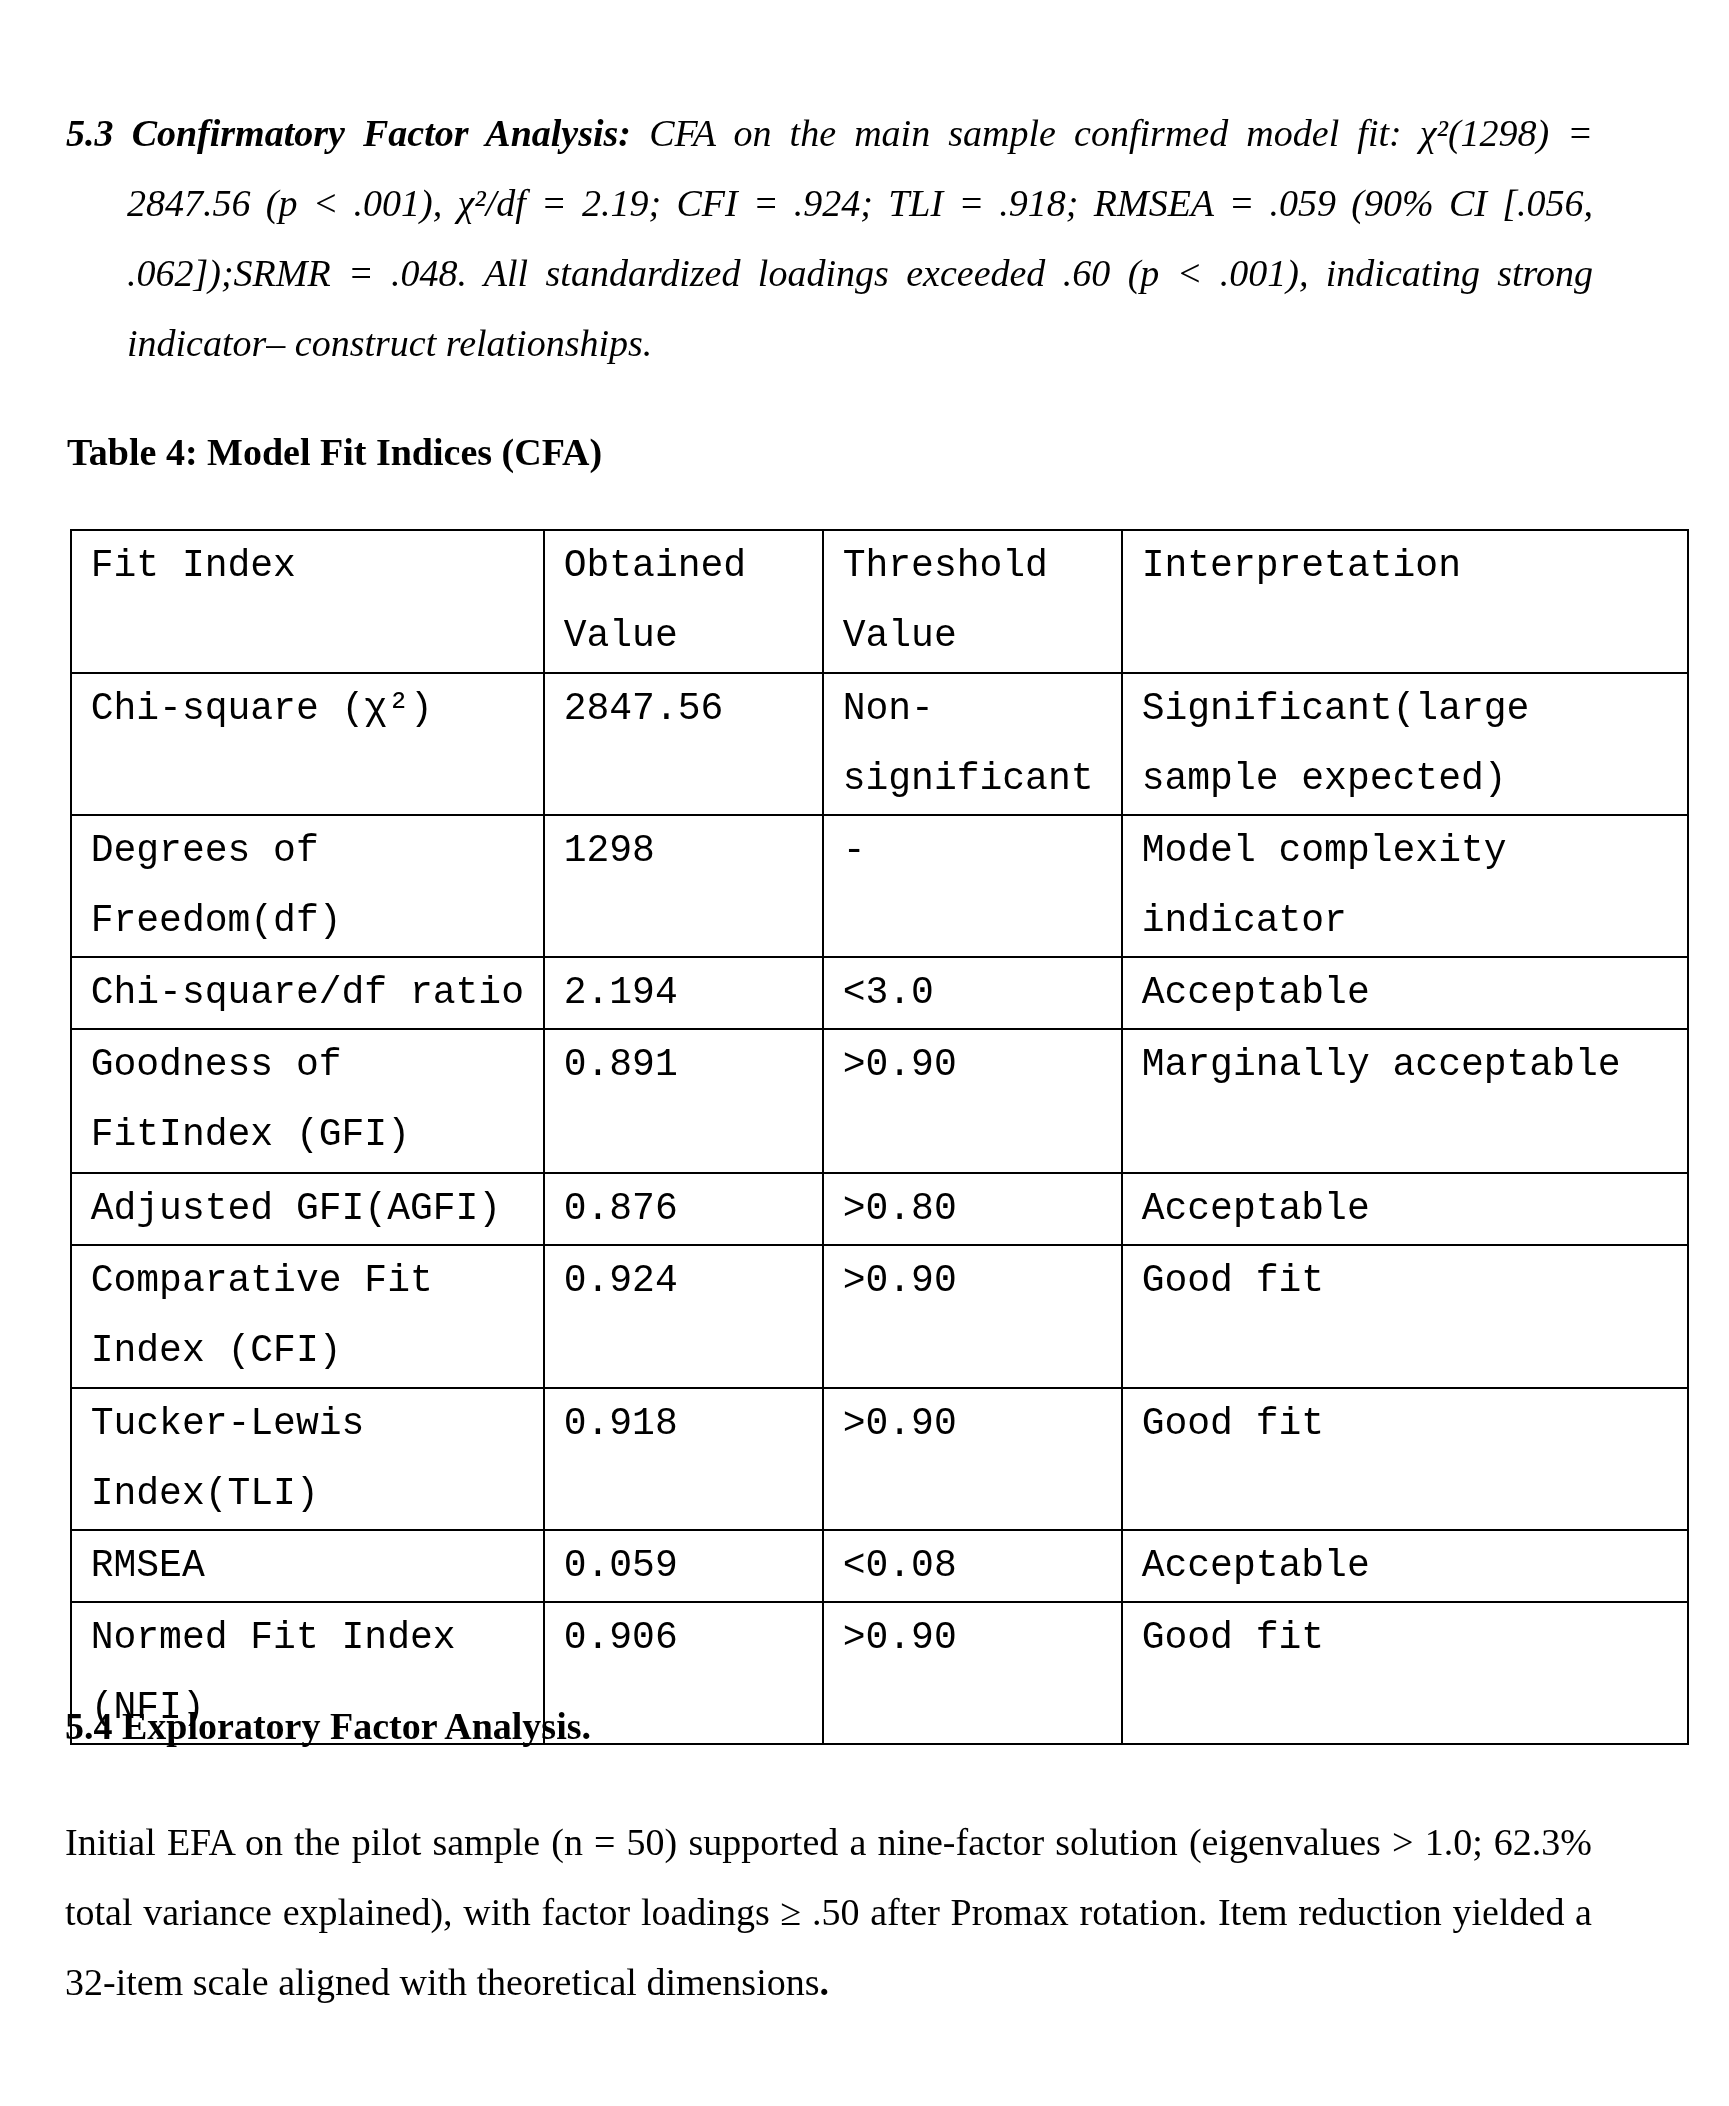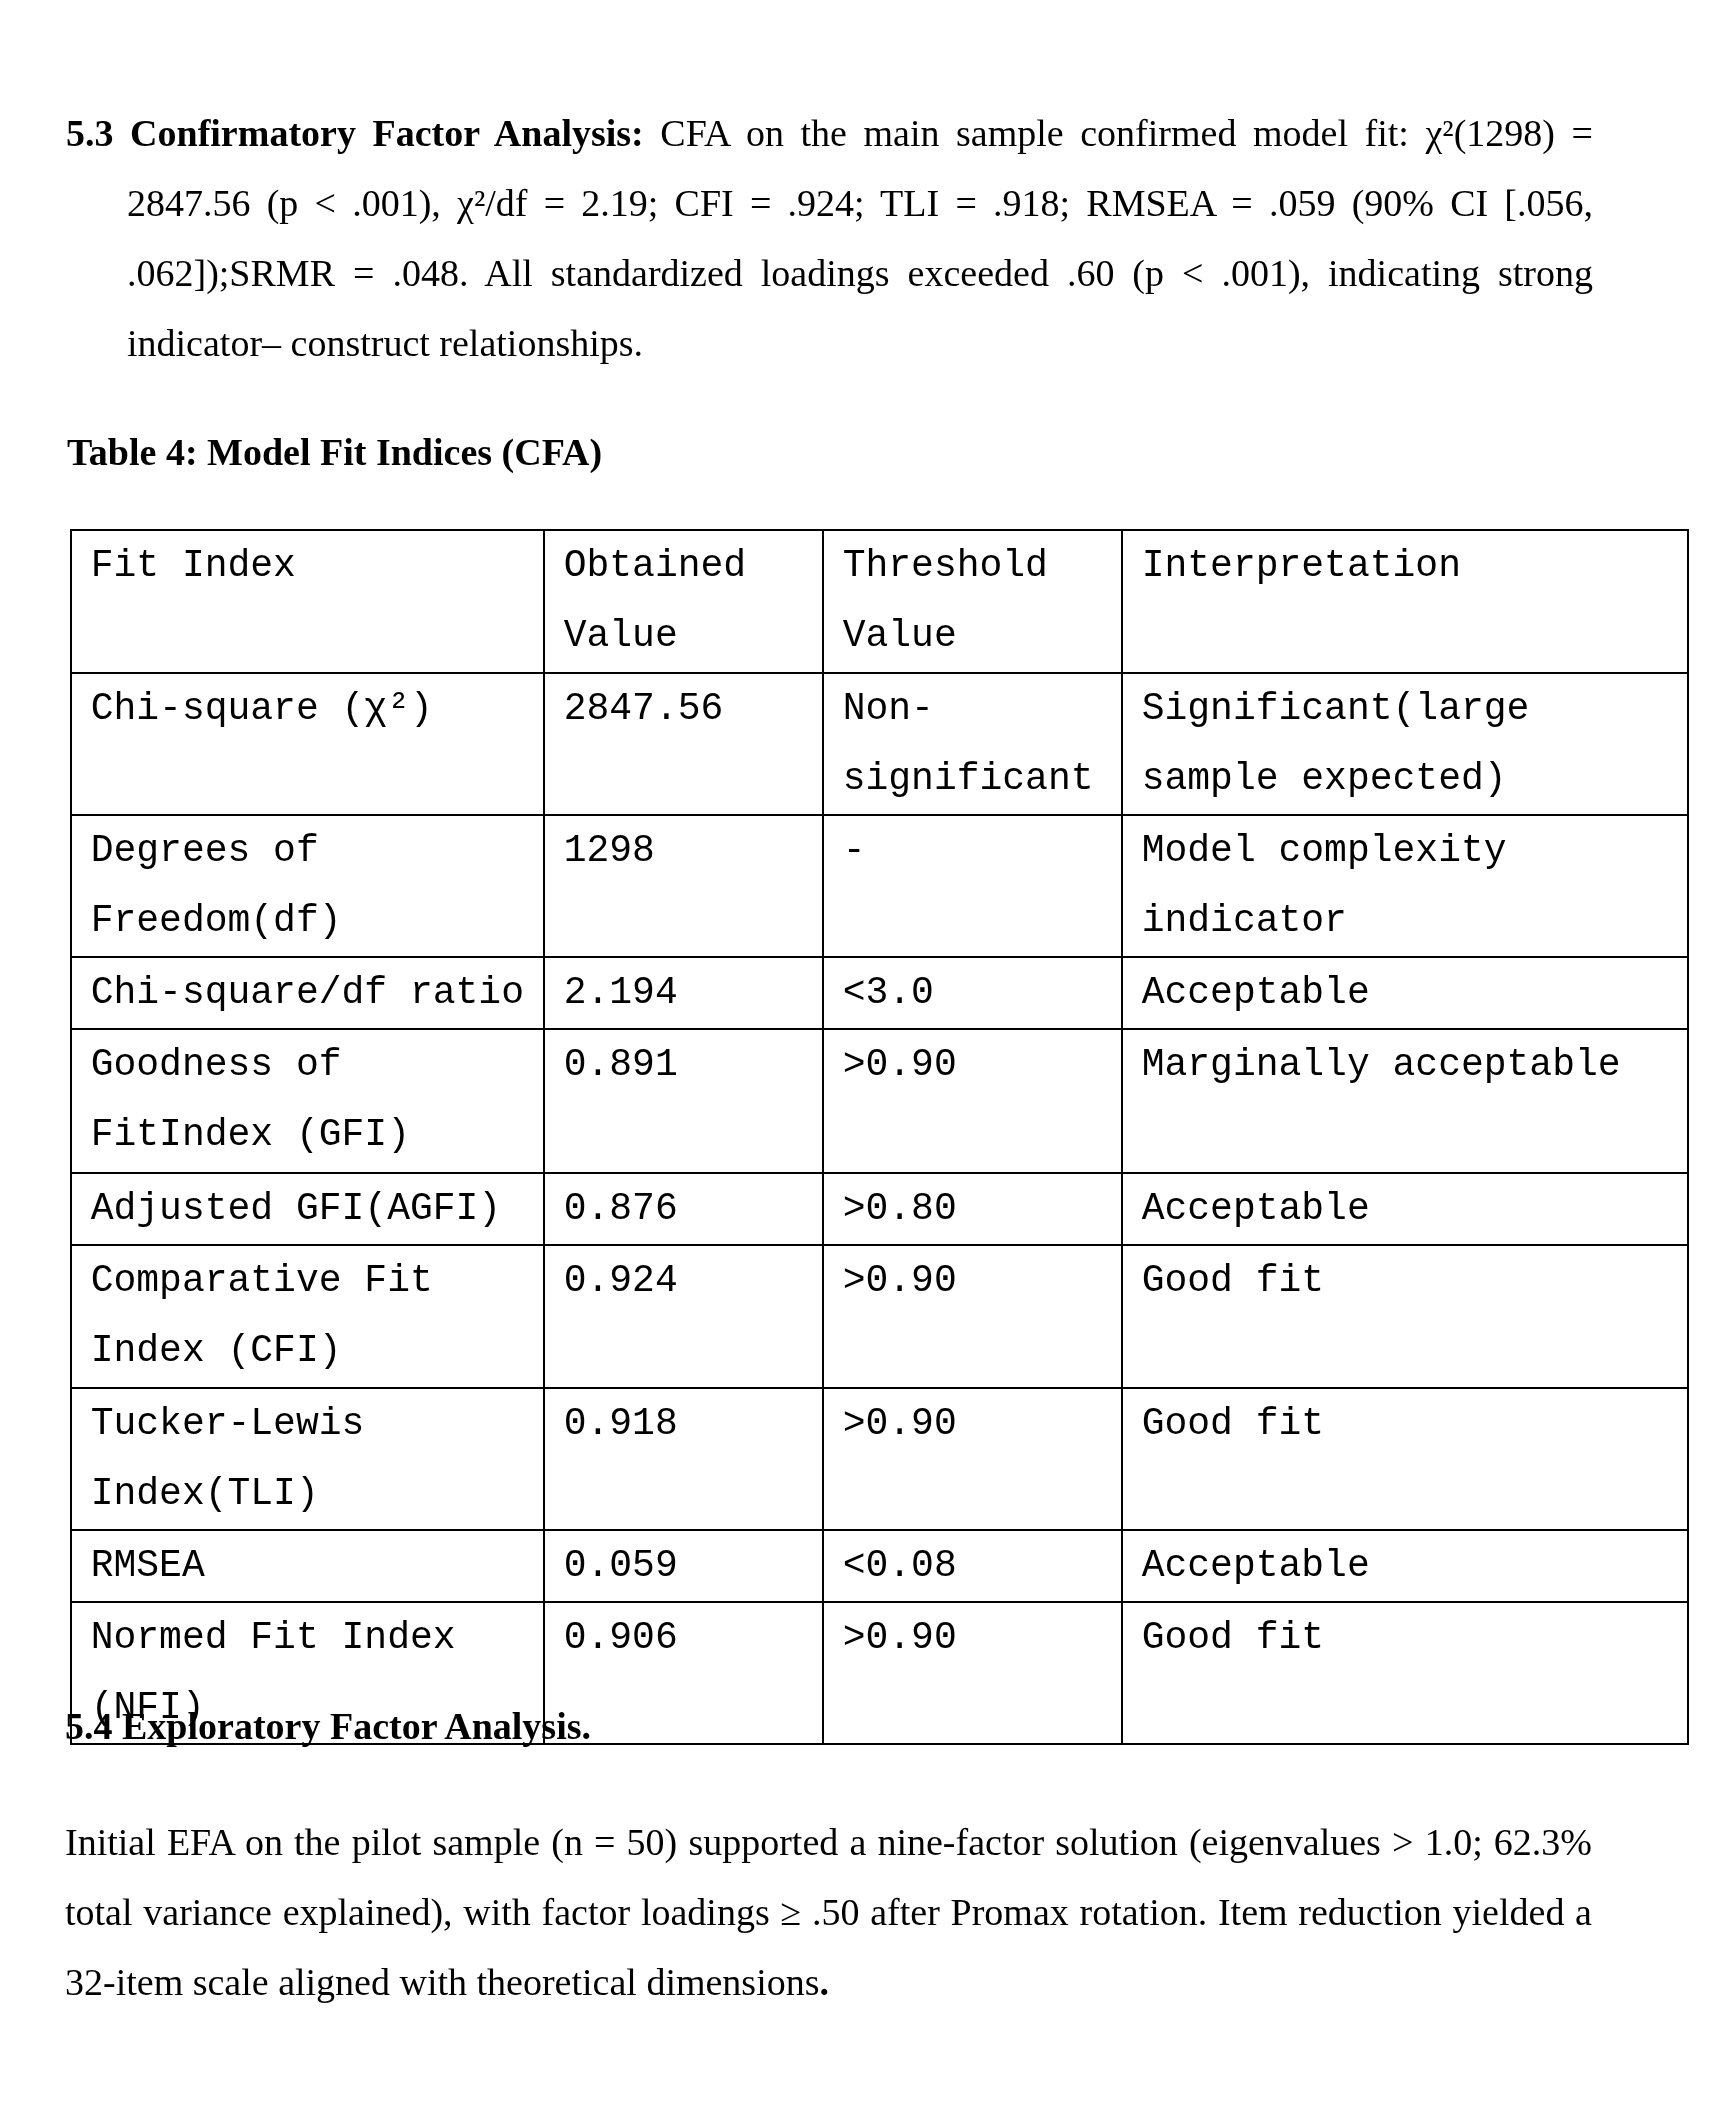--- a/index.html
+++ b/index.html
@@ -3,21 +3,21 @@
 <meta charset="utf-8">
 <style>
   html, body { margin: 0; padding: 0; background: #ffffff; }
   body {
     width: 1730px; height: 2107px; position: relative; overflow: hidden;
     font-family: "Liberation Serif", "DejaVu Serif", serif; color: #000;
   }
   .para {
     position: absolute; font-size: 38px; line-height: 70px; text-align: justify;
   }
-  #p53 { left: 66px; top: 98px; width: 1527px; padding-left: 61px; text-indent: -61px; box-sizing: border-box; }
+  #p53 { left: 66px; top: 98px; width: 1527px; padding-left: 61px; text-indent: -61px; box-sizing: border-box; font-style: italic; }
   .bold { font-weight: bold; }
   #tbl-caption { position: absolute; left: 67px; top: 426px; font-size: 38px; font-weight: bold; line-height: 53px; }
   table#fit {
     position: absolute; left: 70px; top: 529px; border-collapse: collapse;
     font-size: 38px; table-layout: fixed; font-family: Liberation Mono, monospace;
   }
   table#fit td {
     border: 2.2px solid #000; vertical-align: top; padding: 0 9px 0 18.7px;
     line-height: 70px; box-sizing: border-box;
   }

